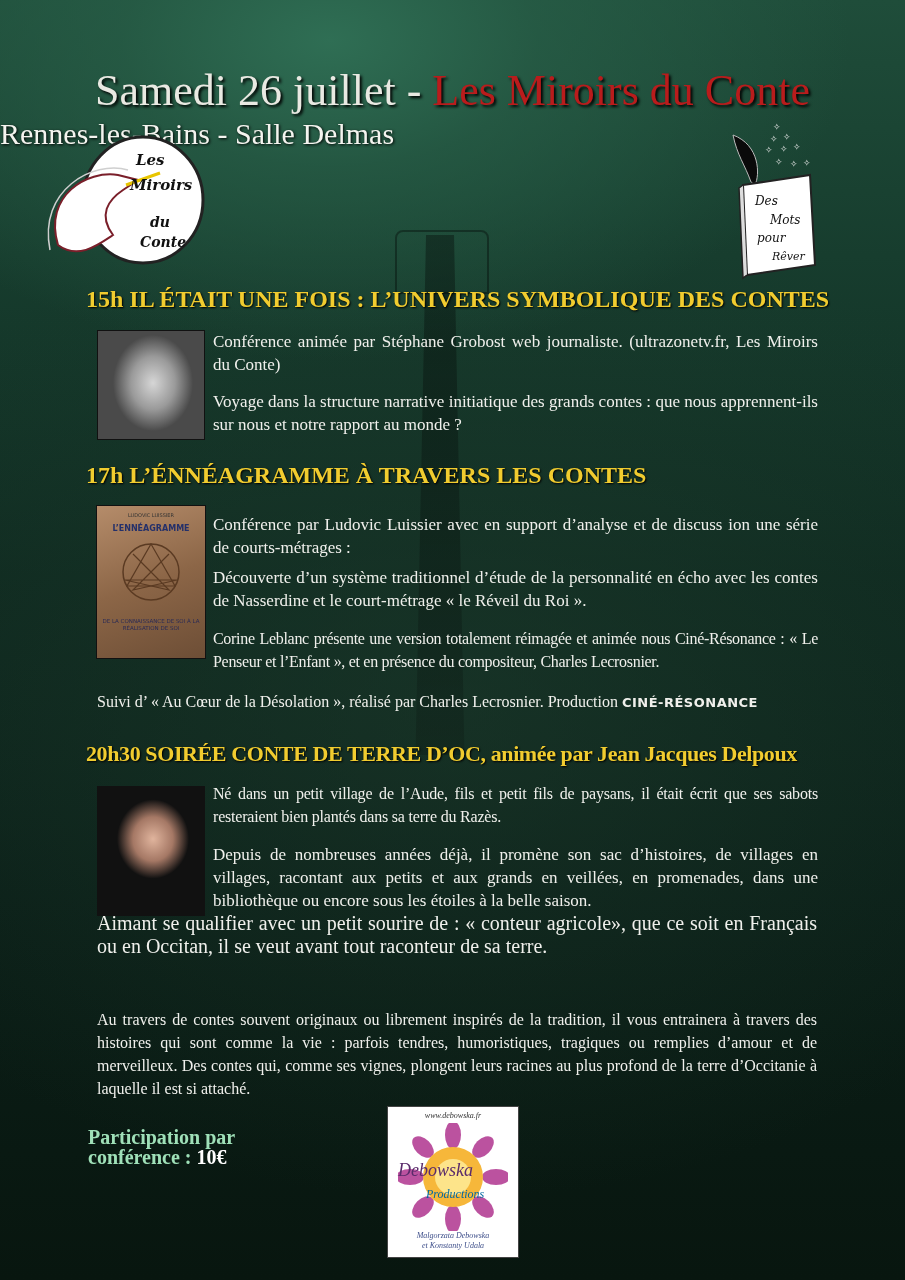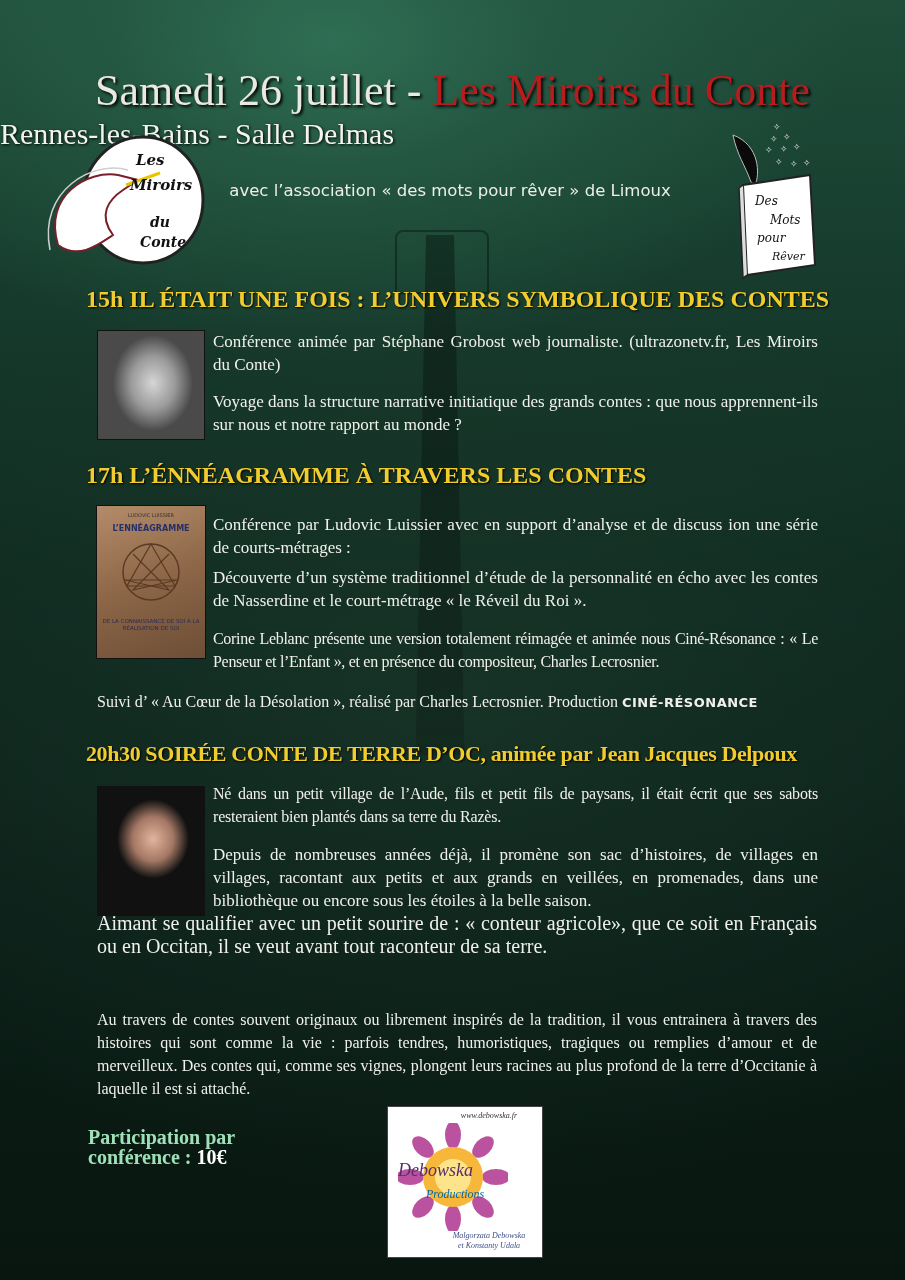--- a/index.html
+++ b/index.html
@@ -68,21 +68,20 @@
     font-family:"DejaVu Sans","Liberation Sans",sans-serif; font-weight:bold; font-size:13px; letter-spacing:0.5px;
   }
   .price {
     position:absolute; left:88px; top:1127px; font-size:20px; line-height:20px;
     color:#9fe0b8; font-weight:bold;
   }
   .price .amt { color:#ffffff; }
   .debowska {
     position:absolute; left:387px; top:1106px; width:130px; height:150px; background:#fff;
     border:1px solid #444;
-    padding-left:24px;
   }
   .deb-url { position:absolute; top:4px; width:100%; text-align:center; font-size:8px; font-style:italic; color:#333; }
   .deb-foot { position:absolute; top:124px; width:100%; text-align:center; font-size:8px; font-style:italic; color:#3e4f8a; line-height:10px; }
   .deb-name1 { position:absolute; left:10px; top:53px; font-size:18px; font-style:italic; color:#5a2b6b; }
   .deb-name2 { position:absolute; left:38px; top:80px; font-size:12px; font-style:italic; color:#0369a1; }
 </style>
 </head>
 <body>
 
 <div class="lighthouse"></div>
@@ -100,21 +99,20 @@
     <path d="M12,115 C0,55 55,25 90,35" fill="none" stroke="#cfcfcf" stroke-width="1.5"></path>
     <path d="M88,50 L122,38" stroke="#e8c500" stroke-width="3"></path>
     <text x="98" y="30" font-family="DejaVu Serif, serif" font-style="italic" font-weight="bold" font-size="15" fill="#111">Les</text>
     <text x="92" y="55" font-family="DejaVu Serif, serif" font-style="italic" font-weight="bold" font-size="15" fill="#111">Miroirs</text>
     <text x="112" y="92" font-family="DejaVu Serif, serif" font-style="italic" font-weight="bold" font-size="14" fill="#111">du</text>
     <text x="102" y="112" font-family="DejaVu Serif, serif" font-style="italic" font-weight="bold" font-size="14" fill="#111">Conte</text>
   </svg>
 </div>
 
 <div class="org">
-  <div>avec l’association « des mots pour rêver » de Limoux</div>
 </div>
 
 <div class="logo-right">
   <svg width="125" height="160" viewBox="0 0 125 160">
     <g fill="#eaeaea" font-size="9" font-family="DejaVu Sans, sans-serif">
       <text x="58" y="10">✧</text>
         <text x="55" y="22">✧</text>
         <text x="68" y="20">✧</text>
       <text x="50" y="33">✧</text>
         <text x="65" y="32">✧</text>

